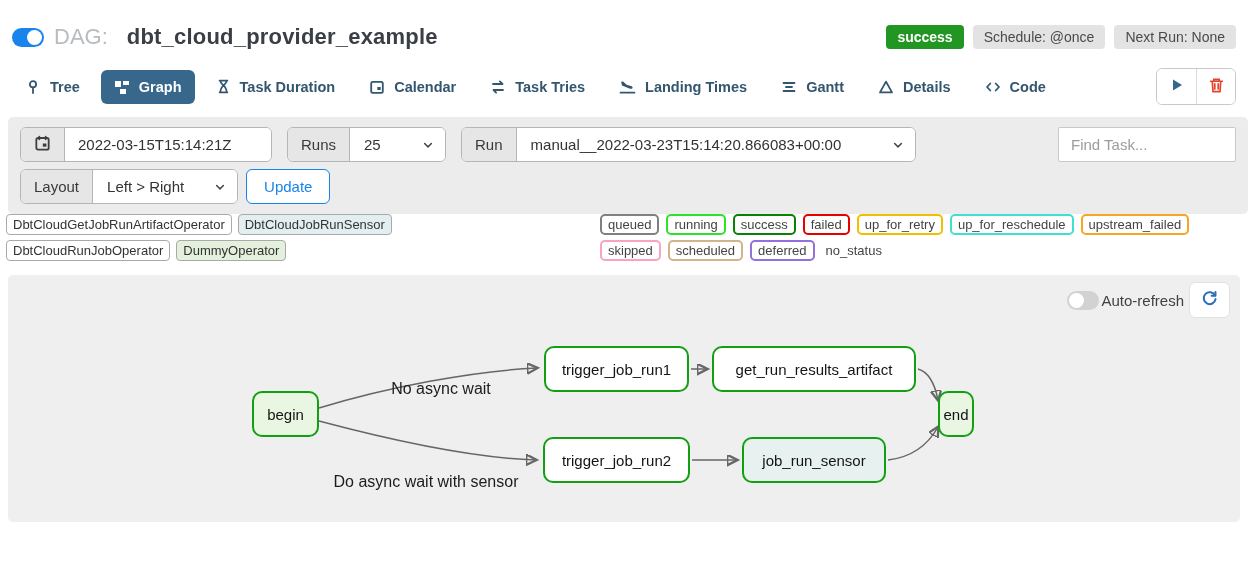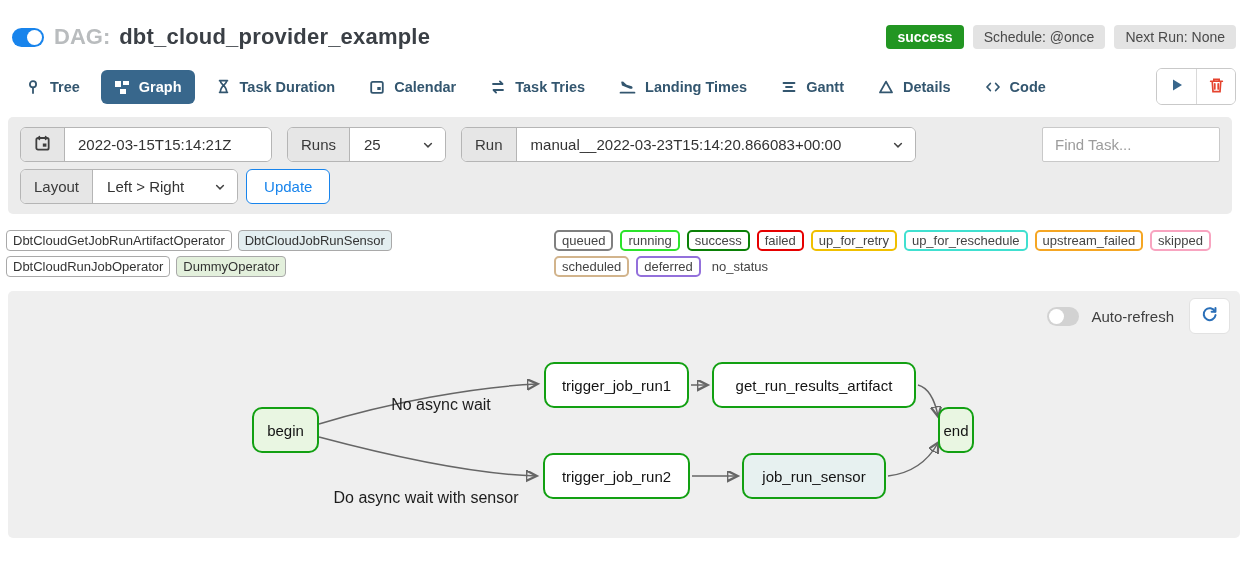--- a/index.html
+++ b/index.html
@@ -12,68 +12,68 @@
   body{
     width:1248px;height:565px;overflow:hidden;background:#fff;
     font-family:"Liberation Sans",sans-serif;color:#333;position:relative;
   }
   
   .header{display:flex;align-items:center;padding:24px 12px 16px 12px;}
   .switch{width:32px;height:19px;border-radius:10px;position:relative;flex:0 0 auto;cursor:pointer;}
   .switch .knob{position:absolute;top:2px;width:15px;height:15px;border-radius:50%;background:#fff;}
   .dag-toggle{background:var(--toggle-blue);margin-right:10px;}
   .dag-toggle .knob{right:2px;}
-  .dag-label{font-size:22px;font-weight:700;color:#b9bcbe;margin-right:9px;}
+  .dag-label{font-size:22px;font-weight:400;color:#b9bcbe;margin-right:19px;}
   .dag-name{font-size:22px;font-weight:700;color:#3a3f45;letter-spacing:.2px;}
   .header-badges{margin-left:auto;display:flex;gap:9px;align-items:center;}
   .hbadge{padding:4px 11px;border-radius:4px;font-size:14px;white-space:nowrap;}
   .hbadge.success{background:var(--success-green);color:#fff;font-weight:700;}
   .hbadge.gray{background:#e3e3e3;color:#4a4a4a;}
   
   .tabbar{display:flex;padding:2px 12px 10px 12px;gap:8px;}
   .tab{display:inline-flex;align-items:center;gap:9px;padding:9px 13px;border:none;background:transparent;
        border-radius:6px;font-size:14.5px;font-weight:600;color:#33566f;cursor:pointer;
        font-family:"Liberation Sans",sans-serif;}
   .tab.active{background:var(--active-tab);color:#fff;}
   .ticon{display:flex;align-items:center;}
   .ticon svg{display:block;}
   .tab-actions{margin-left:auto;display:flex;border:1px solid #c9c9c9;border-radius:6px;overflow:hidden;background:#fff;}
   .action-btn{width:39px;height:35px;display:flex;align-items:center;justify-content:center;background:#fff;
        border:none;cursor:pointer;}
   .action-btn + .action-btn{border-left:1px solid #d9d9d9;}
   
-  .toolbar{margin:2px 16px 0 8px;background:#ececec;border-radius:5px;padding:10px 12px;}
+  .toolbar{margin:2px 0 0 8px;background:#ececec;border-radius:5px;padding:10px 12px;}
   .trow{display:flex;align-items:center;}
   .trow + .trow{margin-top:7px;}
   .igroup{display:inline-flex;align-items:stretch;border:1px solid #b5b5b5;border-radius:6px;overflow:hidden;
        background:#fff;height:35px;margin-right:15px;}
   .igroup .prefix{display:flex;align-items:center;padding:0 13px;background:#e6e6e6;border-right:1px solid #b5b5b5;
        color:#3a3a3a;font-size:15px;white-space:nowrap;}
   .igroup input{border:none;outline:none;padding:0 13px;font-size:15px;color:#333;background:#fff;
        font-family:"Liberation Sans",sans-serif;}
   .fakesel{display:flex;align-items:center;justify-content:space-between;gap:10px;padding:0 11px 0 14px;
        font-size:15px;color:#333;background:#fff;cursor:pointer;}
   .chev svg{display:block;}
   .find-task{height:35px;border:1px solid #c9c9c9;border-radius:2px;padding:0 12px;width:178px;font-size:15px;
        margin-left:auto;outline:none;background:#fff;font-family:"Liberation Sans",sans-serif;color:#333;}
   .find-task::placeholder{color:#9c9c9c;}
   .update-btn{height:35px;padding:0 17px;border:1px solid var(--update-blue);color:var(--update-blue);
        background:#fff;border-radius:6px;font-size:15px;cursor:pointer;margin-left:-7px;
        font-family:"Liberation Sans",sans-serif;}
   
-  .legend{display:flex;align-items:flex-start;padding:16px 6px 4px 6px;}
+  .legend{display:flex;align-items:flex-start;padding:0 6px 4px 6px;gap:46px;}
   .ops{width:548px;display:flex;flex-wrap:wrap;gap:5px 6px;flex:0 0 auto;}
   .stats{flex:1;display:flex;flex-wrap:wrap;gap:5px 7px;align-items:center;}
   .badge-op{border:1px solid #a9a9a9;border-radius:4px;padding:2px 6px;font-size:13px;color:#333;white-space:nowrap;}
   .badge-status{border-width:2px;border-style:solid;border-radius:5px;padding:1px 6px;font-size:13px;color:#444;
        background:#fff;white-space:nowrap;}
   .no-status{font-size:13px;color:#444;padding:2px 4px;}
   
   .graph-panel{position:relative;margin:10px 8px 0 8px;background:#efefef;border-radius:5px;height:247px;}
-  .autorefresh{position:absolute;top:7px;right:10px;display:flex;align-items:center;gap:12px;}
+  .autorefresh{position:absolute;top:7px;right:10px;display:flex;align-items:center;gap:2px;}
   .ar-toggle{background:#d2d2d2;}
   .ar-toggle .knob{left:2px;}
   .ar-label{font-size:15px;color:#3f3f3f;}
   .refresh-btn{width:41px;height:36px;background:#fff;border:1px solid #e2e2e2;border-radius:6px;display:flex;
        align-items:center;justify-content:center;cursor:pointer;color:var(--refresh-blue);margin-left:3px;}
   .edges{position:absolute;left:0;top:0;width:100%;height:100%;pointer-events:none;}
   .edges path{stroke:var(--edge-gray);stroke-width:1.5;fill:none;}
   .node{position:absolute;border:2.5px solid var(--node-border);border-radius:10px;display:flex;align-items:center;
        justify-content:center;font-size:15px;color:#141414;cursor:pointer;white-space:nowrap;}
   .edge-label{position:absolute;transform:translate(-50%,-50%);font-size:16px;color:#1c1c1c;white-space:nowrap;}

